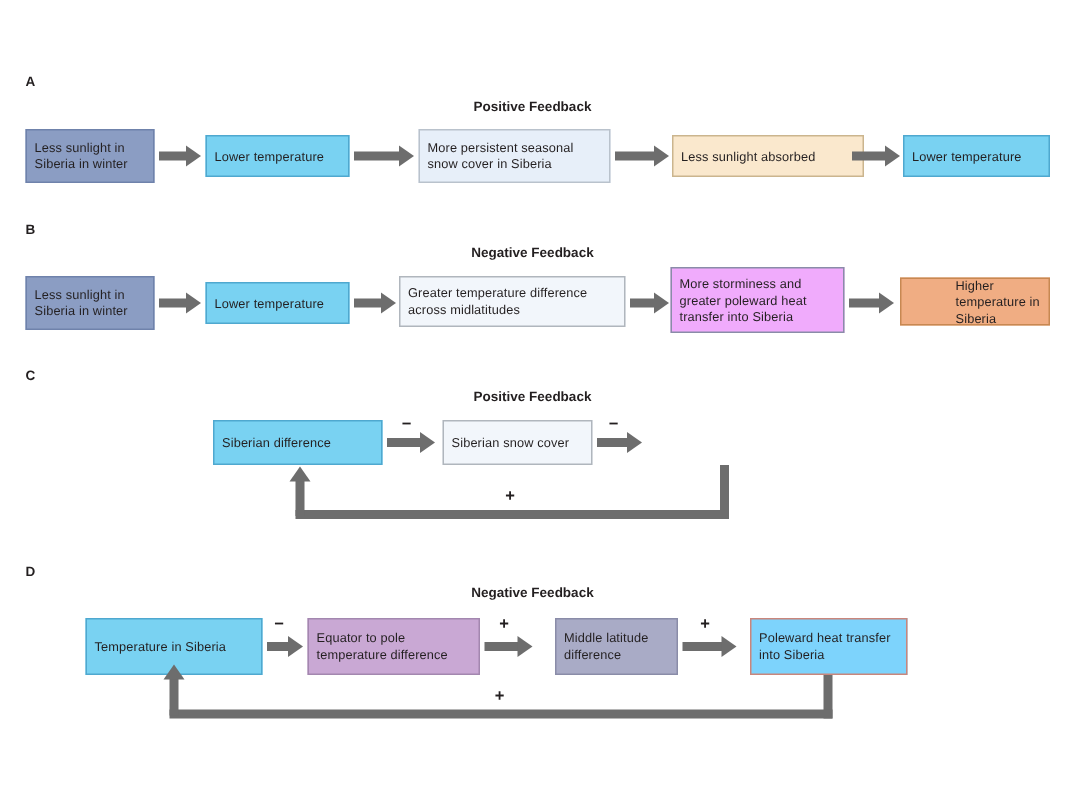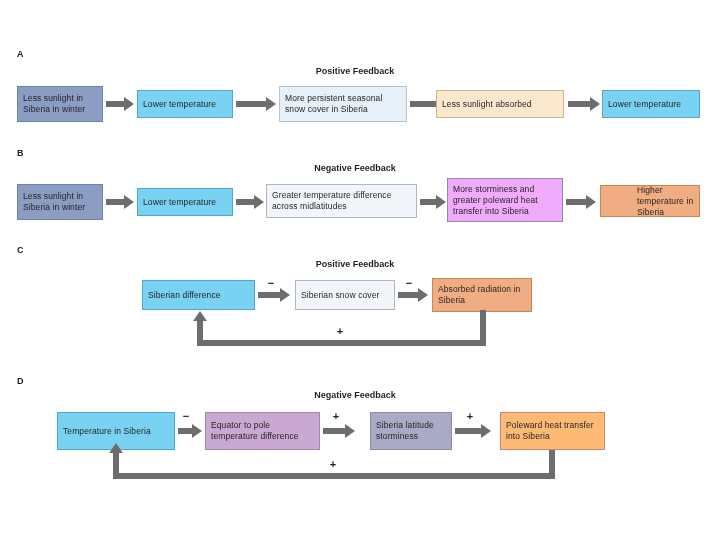--- a/index.html
+++ b/index.html
@@ -45,21 +45,21 @@
   
   .c-slate   {background:#8b9dc3;border-color:#6f82ab;}
   .c-cyan    {background:#79d2f2;border-color:#4fa8cf;}
   .c-paleblue{background:#e7eff9;border-color:#b9c2cc;}
   .c-peach   {background:#fae8cd;border-color:#cbb58e;}
   .c-white   {background:#f2f6fb;border-color:#b0b6bd;}
   .c-grayvio {background:#f0abfc;border-color:#8a8ca8;}
   .c-orange2 {background:#f0ad83;border-color:#c78852;}
   .c-violet  {background:#c9a8d4;border-color:#a387af;justify-content:center;}
   .c-grayvio2{background:#a9abc6;border-color:#8a8ca8;}
-  .c-salmon  {background:#fdba74;border-color:#c9867c;}
+  .c-salmon  {background:#7dd3fc;border-color:#c9867c;}
 
   
   .arrow-h{position:absolute;height:6px;background:#6d6d6d;}
   .arrow-head-r{
     position:absolute;width:0;height:0;
     border-top:7px solid transparent;
     border-bottom:7px solid transparent;
     border-left:10px solid #6d6d6d;
   }
   .arrow-head-u{
@@ -99,21 +99,21 @@
   </div>
   <div class="arrow-h" style="left:236px;top:101px;width:32px;"></div>
   <div class="arrow-head-r" style="left:266px;top:97px;"></div>
 
   <div class="node c-paleblue" style="left:279px;top:86px;width:128px;height:36px;">
     <span>More persistent seasonal snow cover in Siberia</span>
   </div>
   <div class="arrow-h" style="left:410px;top:101px;width:28px;"></div>
   <div class="arrow-head-r" style="left:436px;top:97px;"></div>
 
-  <div class="node c-peach" style="left:436px;top:90px;width:128px;height:28px;">
+  <div class="node c-peach" style="left:448px;top:90px;width:128px;height:28px;">
     <span>Less sunlight absorbed</span>
   </div>
   <div class="arrow-h" style="left:568px;top:101px;width:24px;"></div>
   <div class="arrow-head-r" style="left:590px;top:97px;"></div>
 
   <div class="node c-cyan" style="left:602px;top:90px;width:98px;height:28px;">
     <span>Lower temperature</span>
   </div>
 
   <div class="panel-label" style="left:17px;top:148px;">B</div>
@@ -157,23 +157,20 @@
   <div class="arrow-head-r" style="left:280px;top:288px;"></div>
   <div class="sign" style="left:271px;top:278px;">−</div>
 
   <div class="node c-white" style="left:295px;top:280px;width:100px;height:30px;">
     <span>Siberian snow cover</span>
   </div>
   <div class="arrow-h" style="left:398px;top:292px;width:22px;"></div>
   <div class="arrow-head-r" style="left:418px;top:288px;"></div>
   <div class="sign" style="left:409px;top:278px;">−</div>
 
-  <div class="node c-orange2" style="left:432px;top:278px;width:100px;height:34px;">
-    <span>Absorbed radiation in Siberia</span>
-  </div>
 
   <div class="seg-v" style="left:480px;top:310px;height:36px;"></div>
   <div class="seg-h" style="left:197px;top:340px;width:289px;"></div>
   <div class="seg-v" style="left:197px;top:320px;height:24px;"></div>
   <div class="arrow-head-u" style="left:193px;top:311px;"></div>
   <div class="sign" style="left:340px;top:326px;">+</div>
 
   <div class="panel-label" style="left:17px;top:376px;">D</div>
   <div class="section-title" style="left:355px;top:390px;">Negative Feedback</div>
 
@@ -185,21 +182,21 @@
   <div class="sign" style="left:186px;top:411px;">−</div>
 
   <div class="node c-violet" style="left:205px;top:412px;width:115px;height:38px;">
     <span>Equator to pole temperature difference</span>
   </div>
   <div class="arrow-h" style="left:323px;top:428px;width:24px;"></div>
   <div class="arrow-head-r" style="left:345px;top:424px;"></div>
   <div class="sign" style="left:336px;top:411px;">+</div>
 
   <div class="node c-grayvio2" style="left:370px;top:412px;width:82px;height:38px;">
-    <span>Siberia latitude storminess</span>
+    <span>Middle latitude difference</span>
   </div>
   <div class="arrow-h" style="left:455px;top:428px;width:28px;"></div>
   <div class="arrow-head-r" style="left:481px;top:424px;"></div>
   <div class="sign" style="left:470px;top:411px;">+</div>
 
   <div class="node c-salmon" style="left:500px;top:412px;width:105px;height:38px;">
     <span>Poleward heat transfer into Siberia</span>
   </div>
 
   <div class="seg-v" style="left:549px;top:450px;height:29px;"></div>

